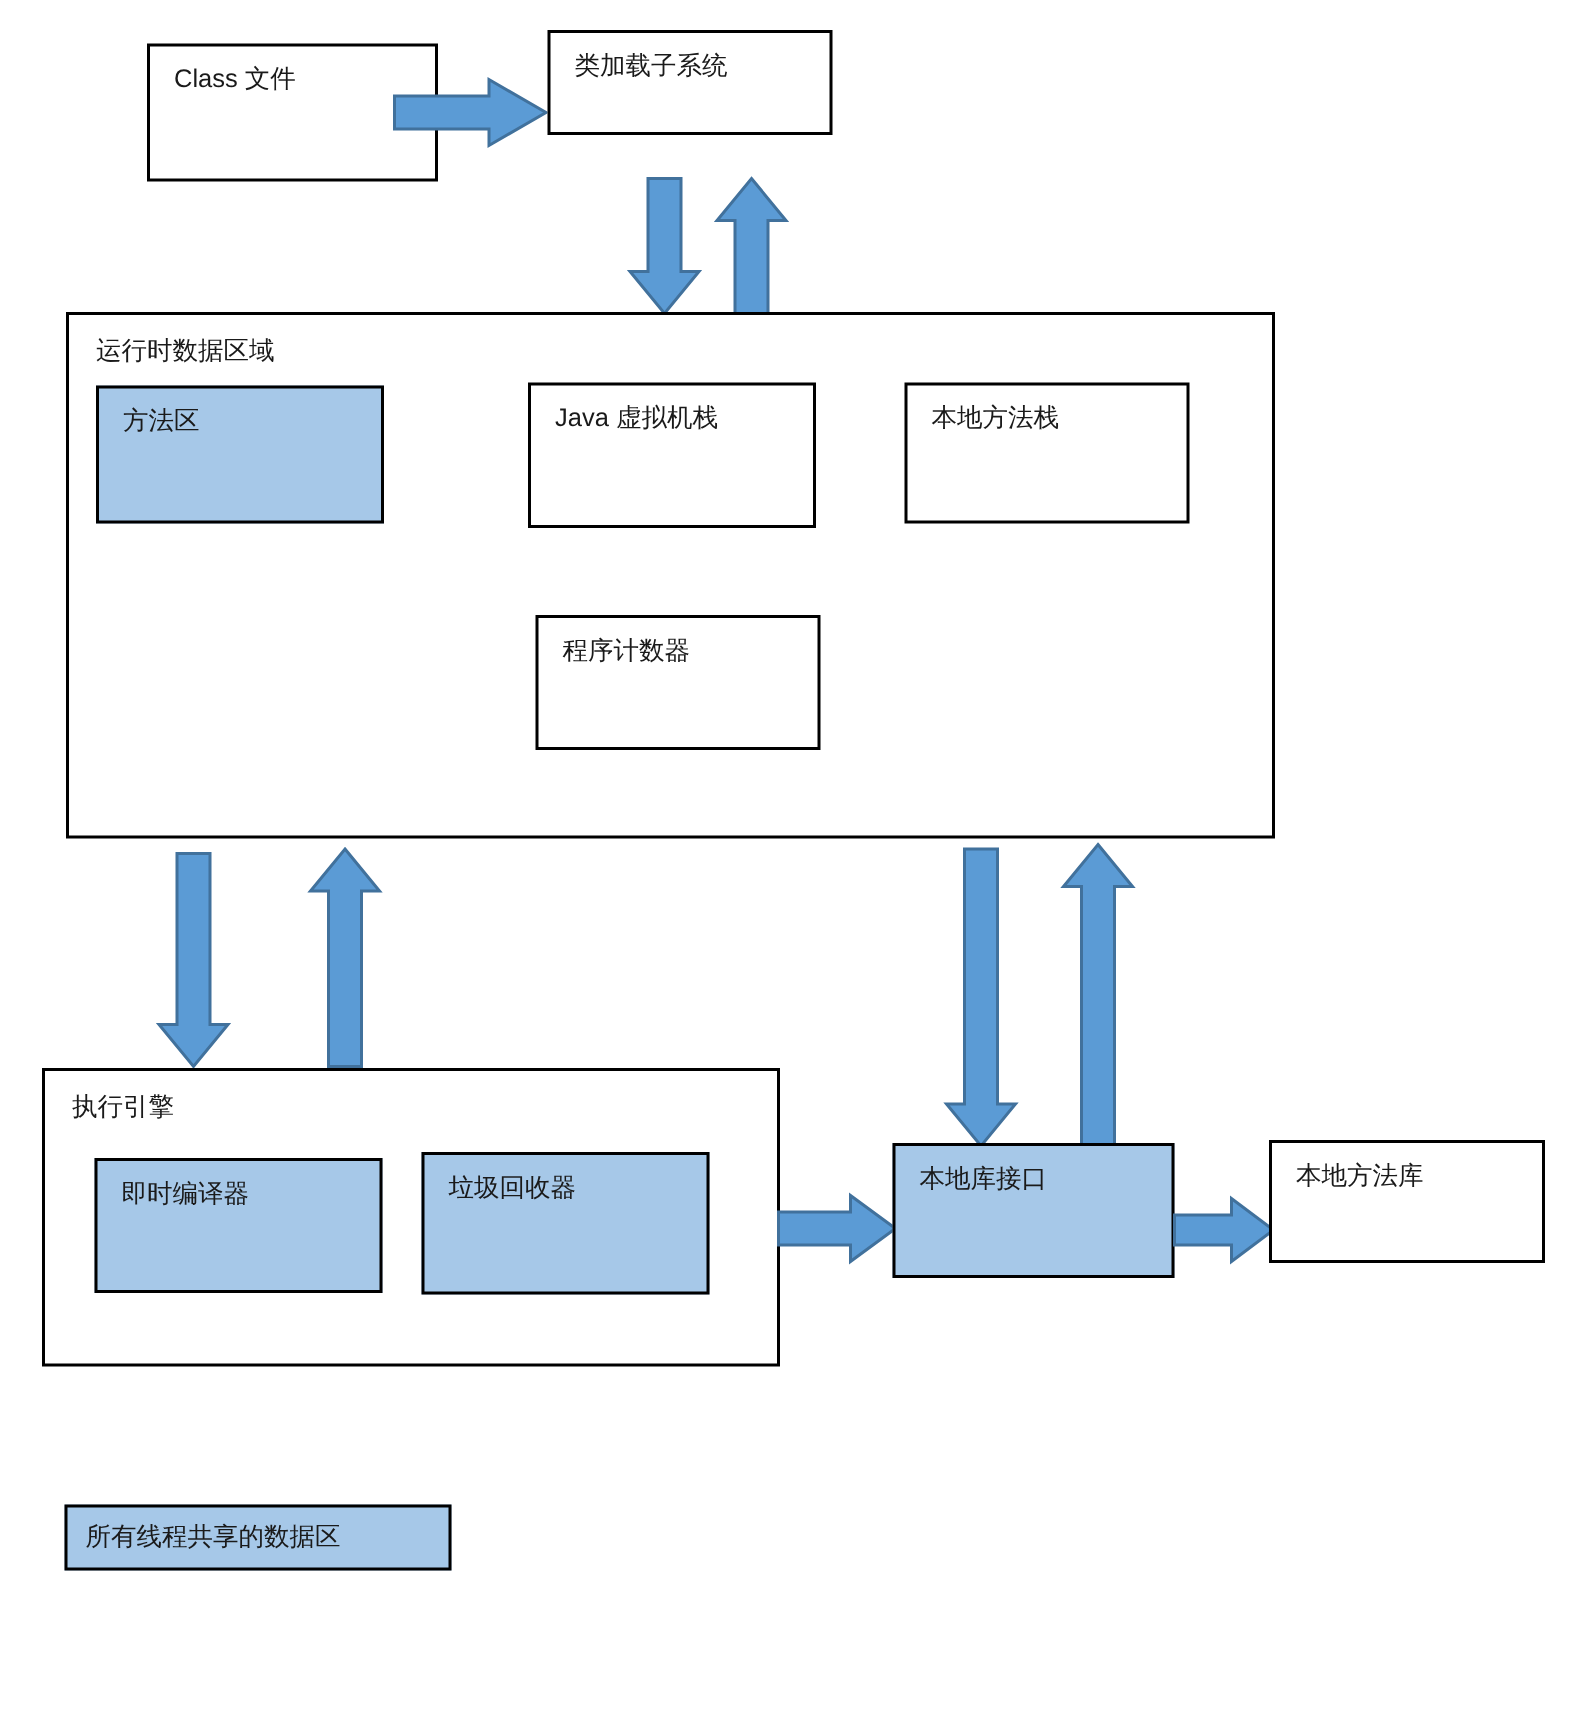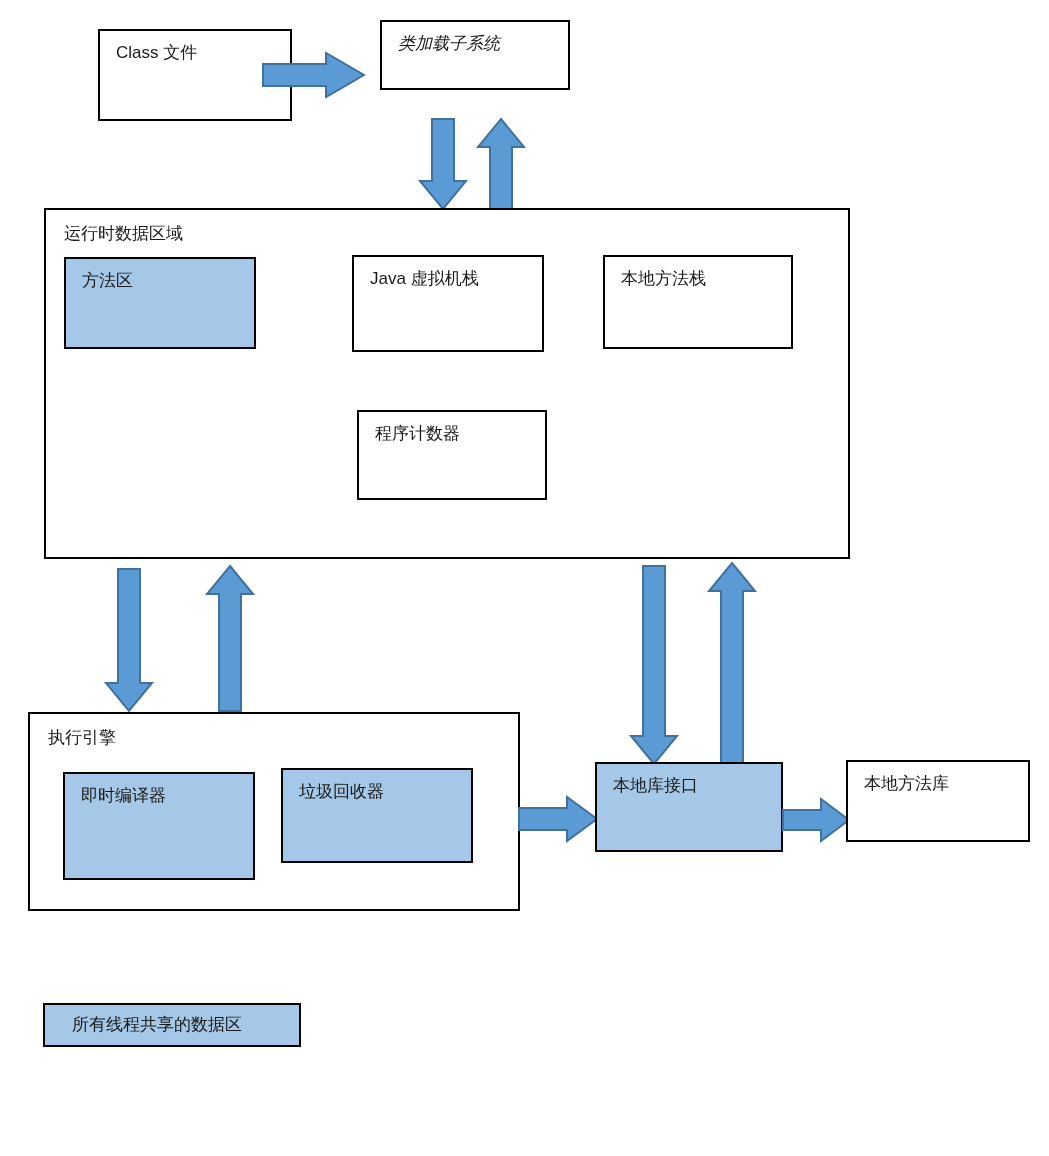--- a/index.html
+++ b/index.html
@@ -43,21 +43,21 @@
     left: 18px;
     top: 14px;
   }
   
   .box.legend {
     display: flex;
     align-items: center;
   }
   .box.legend > .label {
     position: static;
-    padding-left: 27px;
+    padding-left: 12px;
   }
   
   .arrow {
     position: absolute;
     pointer-events: none;
   }
   .arrow svg { display: block; overflow: visible; }
   .arrow .shape {
     fill: #5b9bd5;
     stroke: #41719c;
@@ -73,21 +73,21 @@
   <div class="box" style="left:66px; top:29px; width:194px; height:92px;margin-left:32px;">
     <span class="label">Class 文件</span>
   </div>
 
   <div class="arrow" style="left:263px; top:53px;">
     <svg width="101" height="44" viewBox="0 0 101 44">
       <polygon class="shape" points="0,11 63,11 63,0 101,22 63,44 63,33 0,33"></polygon>
     </svg>
   </div>
 
-  <div class="box" style="left:380px; top:20px; width:190px; height:70px;font-style:italic;">
+  <div class="box" style="left:365px; top:20px; width:190px; height:70px;">
     <span class="label">类加载子系统</span>
   </div>
 
   <div class="arrow" style="left:420px; top:119px;">
     <svg width="46" height="90" viewBox="0 0 46 90">
       <polygon class="shape" points="12,0 34,0 34,62 46,62 23,90 0,62 12,62"></polygon>
     </svg>
   </div>
 
   <div class="arrow" style="left:478px; top:119px;">
@@ -138,21 +138,21 @@
   <div class="arrow" style="left:709px; top:563px;">
     <svg width="46" height="201" viewBox="0 0 46 201">
       <polygon class="shape" points="23,0 46,28 34,28 34,201 12,201 12,28 0,28"></polygon>
     </svg>
   </div>
 
   <div class="box group" style="left:28px; top:712px; width:492px; height:199px;">
     <span class="label">执行引擎</span>
   </div>
 
-  <div class="box filled" style="left:63px; top:772px; width:192px; height:108px;">
+  <div class="box filled" style="left:63px; top:772px; width:192px; height:90px;">
     <span class="label">即时编译器</span>
   </div>
 
   <div class="box filled" style="left:281px; top:768px; width:192px; height:95px;">
     <span class="label">垃圾回收器</span>
   </div>
 
   <div class="arrow" style="left:519px; top:797px;">
     <svg width="78" height="44" viewBox="0 0 78 44">
       <polygon class="shape" points="0,11 48,11 48,0 78,22 48,44 48,33 0,33"></polygon>

